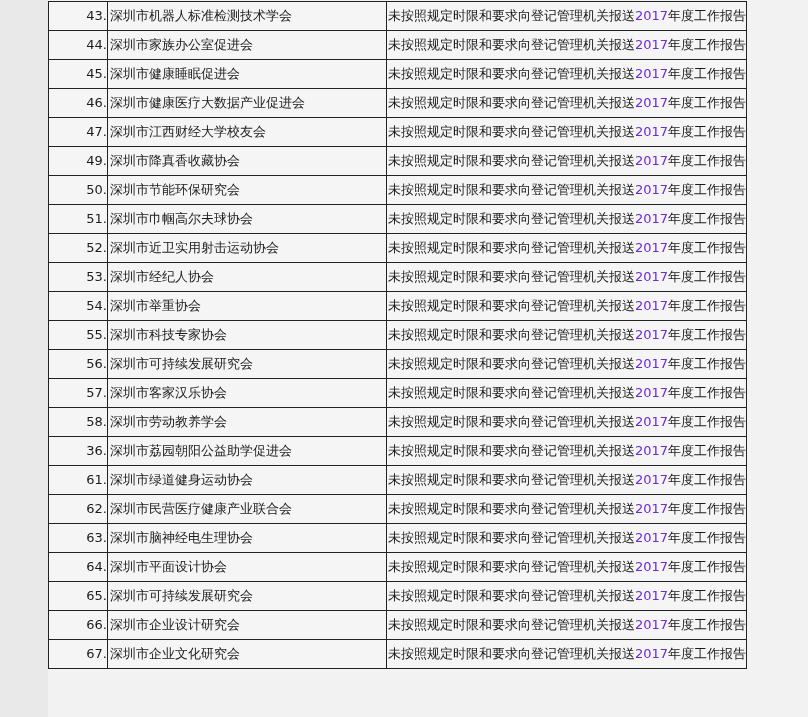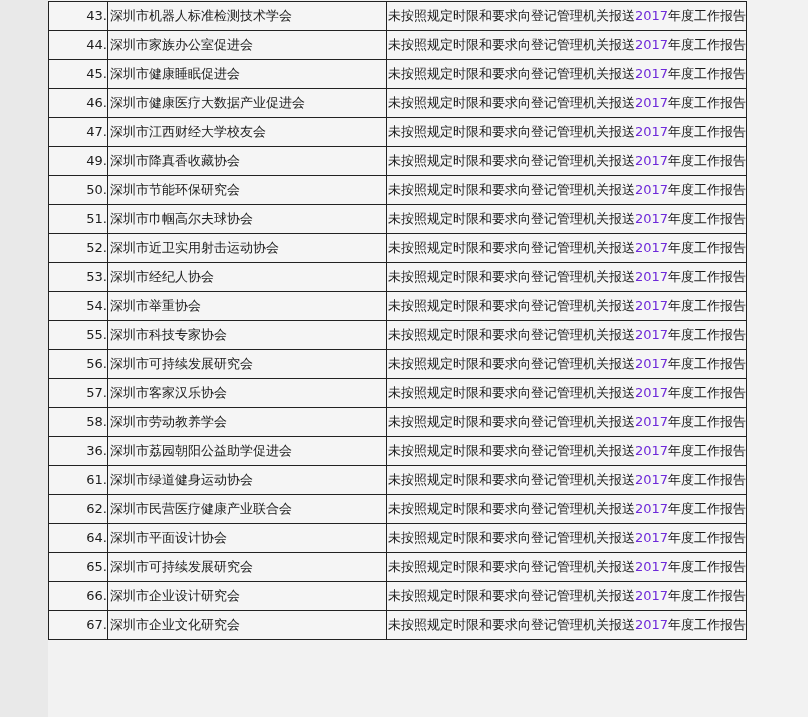--- a/index.html
+++ b/index.html
@@ -149,20 +149,25 @@
         <td class="num-cell">61.</td>
         <td class="name-cell">深圳市绿道健身运动协会</td>
         <td class="violation-cell"><span>未按照规定时限和要求向登记管理机关报送</span><span class="year">2017</span><span>年度工作报告</span></td>
       </tr>
       <tr>
         <td class="num-cell">62.</td>
         <td class="name-cell">深圳市民营医疗健康产业联合会</td>
         <td class="violation-cell"><span>未按照规定时限和要求向登记管理机关报送</span><span class="year">2017</span><span>年度工作报告</span></td>
       </tr>
       <tr>
+        <td class="num-cell">63.</td>
+        <td class="name-cell">深圳市脑神经电生理协会</td>
+        <td class="violation-cell"><span>未按照规定时限和要求向登记管理机关报送</span><span class="year">2017</span><span>年度工作报告</span></td>
+      </tr>
+      <tr>
         <td class="num-cell">64.</td>
         <td class="name-cell">深圳市平面设计协会</td>
         <td class="violation-cell"><span>未按照规定时限和要求向登记管理机关报送</span><span class="year">2017</span><span>年度工作报告</span></td>
       </tr>
       <tr>
         <td class="num-cell">65.</td>
         <td class="name-cell">深圳市可持续发展研究会</td>
         <td class="violation-cell"><span>未按照规定时限和要求向登记管理机关报送</span><span class="year">2017</span><span>年度工作报告</span></td>
       </tr>
       <tr>

